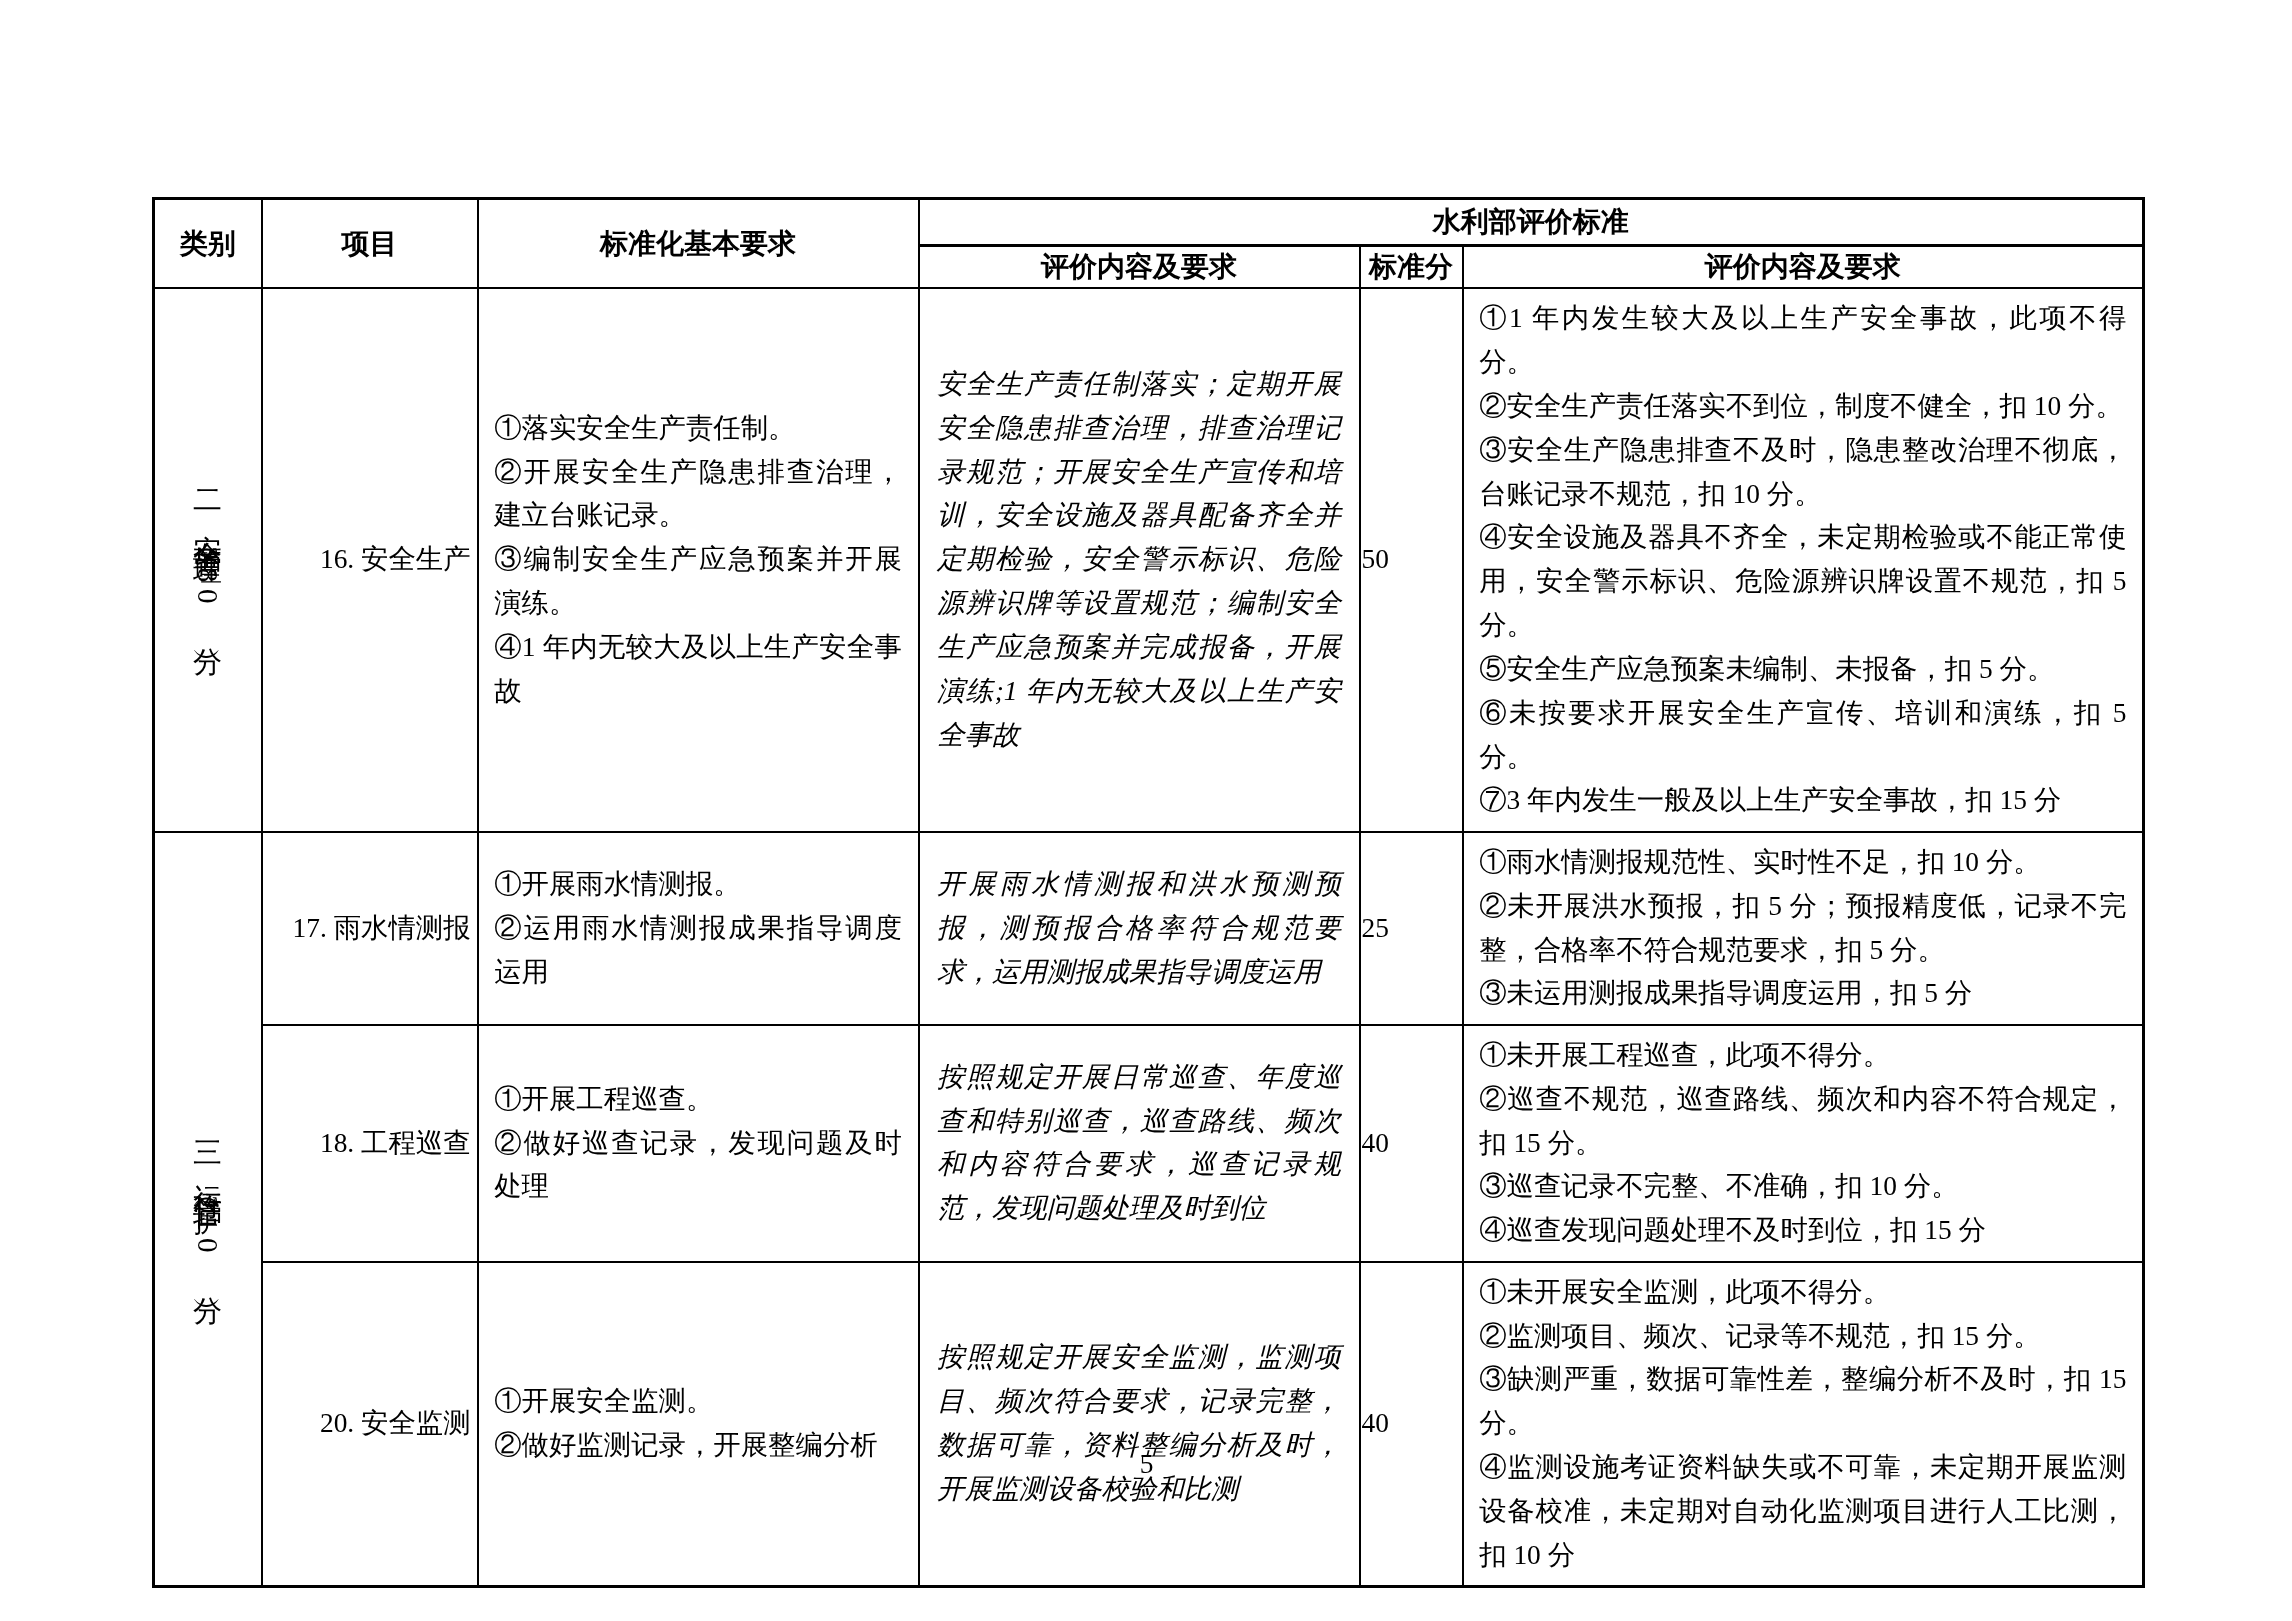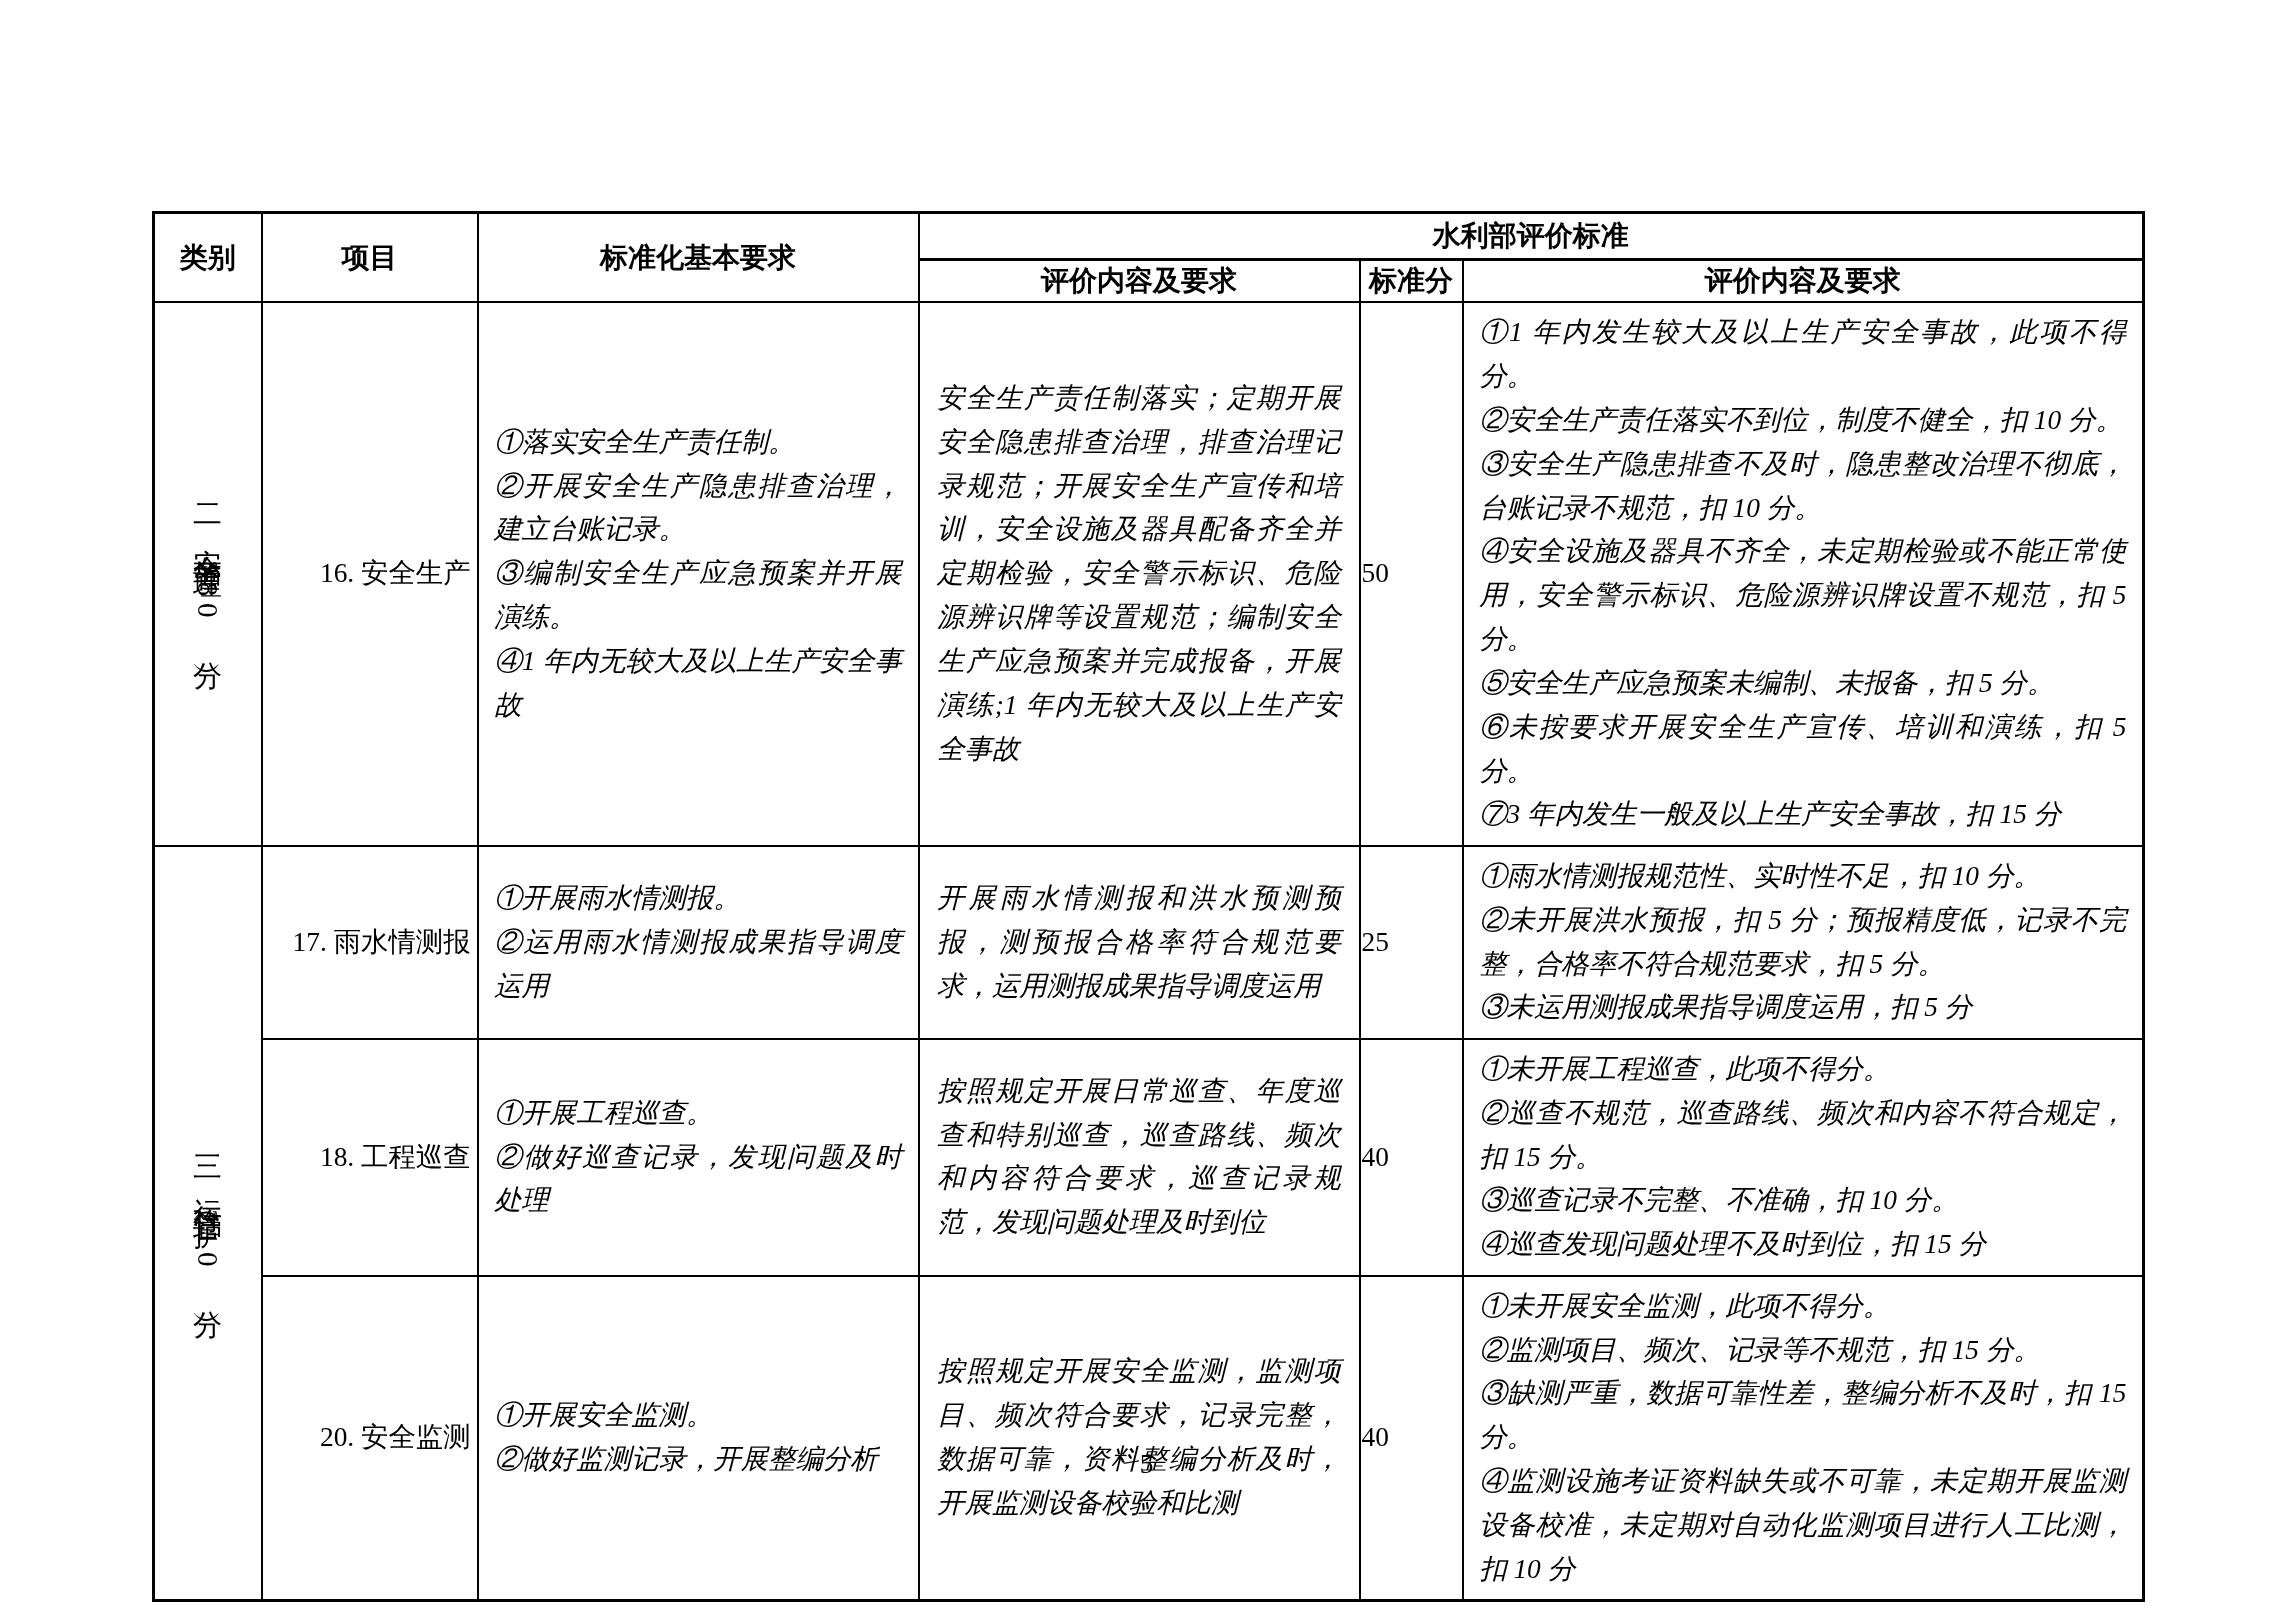--- a/index.html
+++ b/index.html
@@ -11,21 +11,21 @@
     position: relative;
     width: 2293px;
     height: 1621px;
     background: #ffffff;
     font-family: "Liberation Serif", "DejaVu Serif", serif;
     color: #000000;
   }
   .doc-table {
     position: absolute;
     left: 152px;
-    top: 211px;
+    top: 197px;
     width: 1990px;
     border-collapse: collapse;
     table-layout: fixed;
     border: 3.9px solid #000;
   }
   .doc-table col.c-category { width: 108px; }
   .doc-table col.c-item     { width: 216px; }
   .doc-table col.c-req      { width: 441px; }
   .doc-table col.c-content  { width: 441px; }
   .doc-table col.c-score    { width: 103px; }
@@ -69,21 +69,20 @@
   }
   td.item-cell {
     text-align: right;
     padding: 5.9px 5.9px 5.9px 13.7px;
   }
   td.req-cell, td.crit-cell {
     text-align: justify;
     text-justify: inter-ideograph;
     white-space: pre-wrap;
     padding: 7.8px 15.7px;
-    font-style: italic;
   }
   td.content-cell {
     text-align: justify;
     text-justify: inter-ideograph;
     padding: 7.8px 17.6px;
     font-style: italic;
   }
   td.score-cell {
   }
   .page-number {

